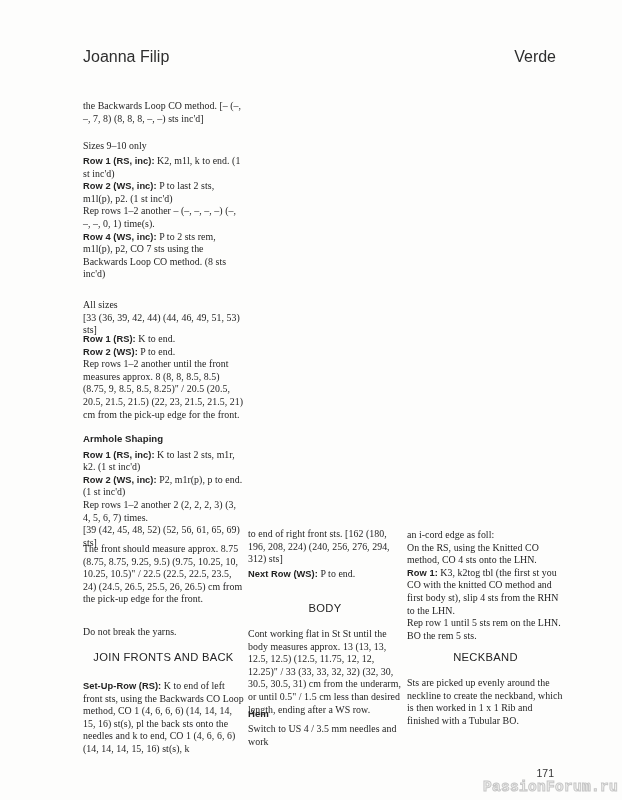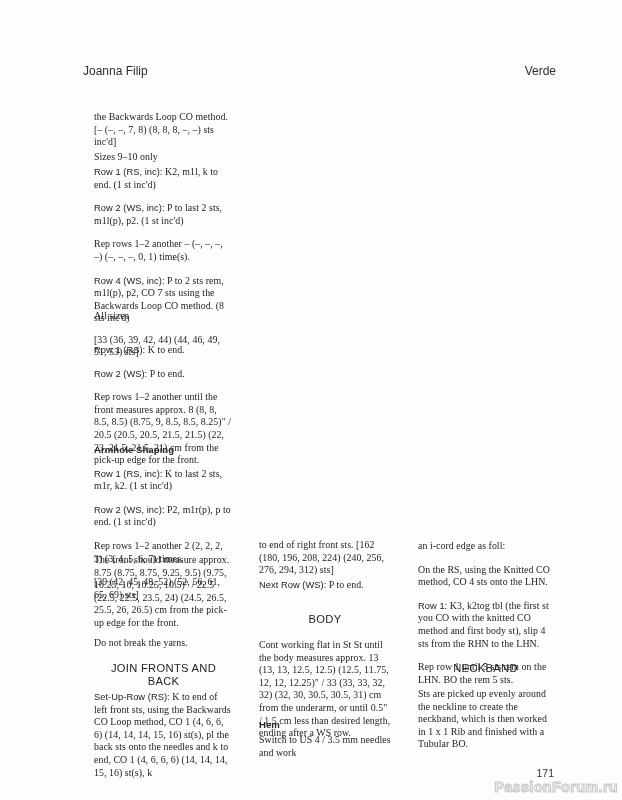--- a/index.html
+++ b/index.html
@@ -5,33 +5,33 @@
   html,body{margin:0;padding:0;background:#e9e9e9;}
   .page{
     position:relative;width:622px;height:800px;margin:0 auto;
     background:#fdfdfc;overflow:hidden;
     font-family:"Liberation Serif","DejaVu Serif",serif;color:#1e1e1e;
   }
   .blk{position:absolute;font-size:9.9px;line-height:12.6px;letter-spacing:0.05px;}
   .c1{left:83px;width:161px;}
   .c2{left:248px;width:154px;}
   .c3{left:407px;width:157px;}
-  .blk p{margin:11px;padding:0;}
-  .lbl{font-family:"Liberation Sans",sans-serif;font-weight:400;font-size:9.3px;color:#222;}
+  .blk p{margin:0;padding:0;}
+  .lbl{font-family:"Liberation Sans",sans-serif;font-weight:700;font-size:9.3px;color:#222;}
   .it{}
   .h-caps{font-family:"Liberation Sans",sans-serif;font-size:11.2px;letter-spacing:0.3px;color:#242424;line-height:13px;text-align:center;}
   .h-sub{font-family:"Liberation Sans",sans-serif;font-weight:700;font-size:9.6px;color:#242424;}
   .h-sub-m{margin-bottom:3px !important;}
-  .hdr-text{position:absolute;top:64px;font-family:"Liberation Sans",sans-serif;font-size:12px;color:#2e2e2e;}
+  .hdr-text{position:absolute;top:48px;font-family:"Liberation Sans",sans-serif;font-size:16px;color:#2e2e2e;}
   .author{left:83px;}
   .title{right:66px;}
   .pagenum{position:absolute;top:755px;right:68px;font-family:"Liberation Sans",sans-serif;font-size:10.5px;color:#333;margin-top:12px;}
   .watermark{
     position:absolute;top:779px;right:4px;
-    font-family:Liberation Sans, sans-serif;font-weight:700;font-size:14.5px;
+    font-family:Liberation Mono, monospace;font-weight:700;font-size:14.5px;
     color:#f4f4f2;-webkit-text-stroke:1px #c6c6c6;letter-spacing:0.3px;
   }
 </style>
 </head>
 <body>
 
 <div class="page">
 
   <div class="hdr-text author">Joanna Filip</div>
   <div class="hdr-text title">Verde</div>

